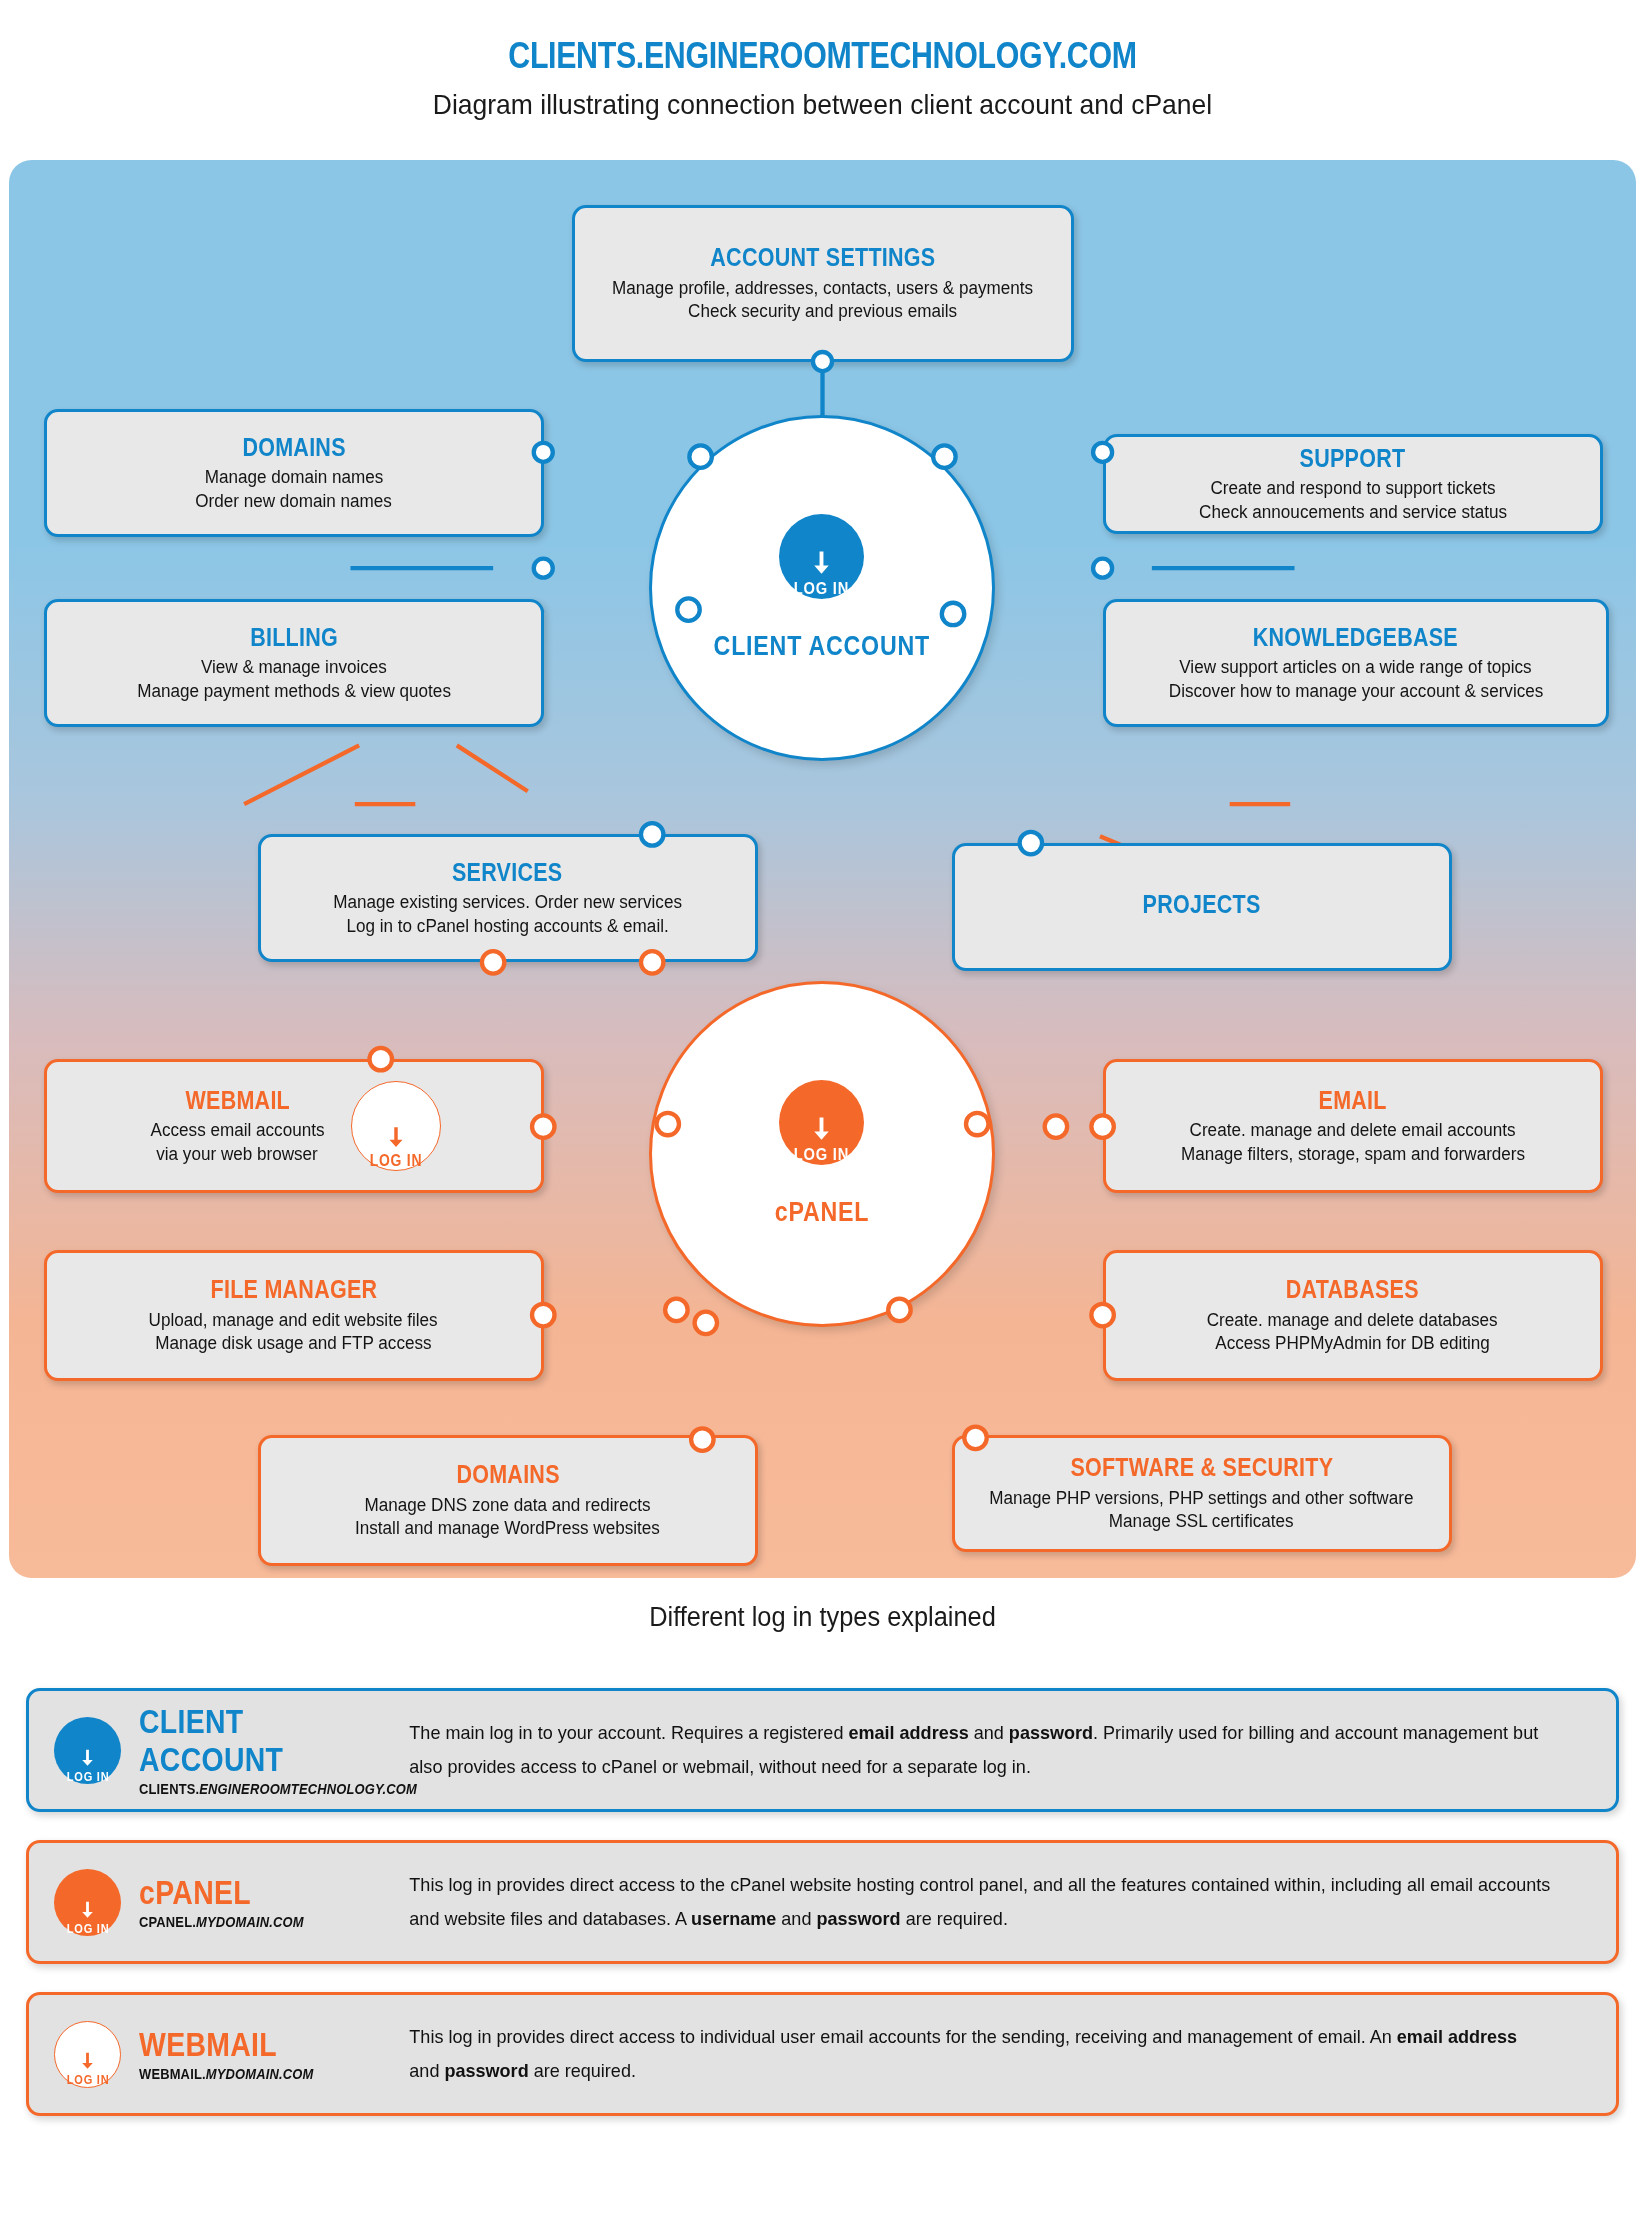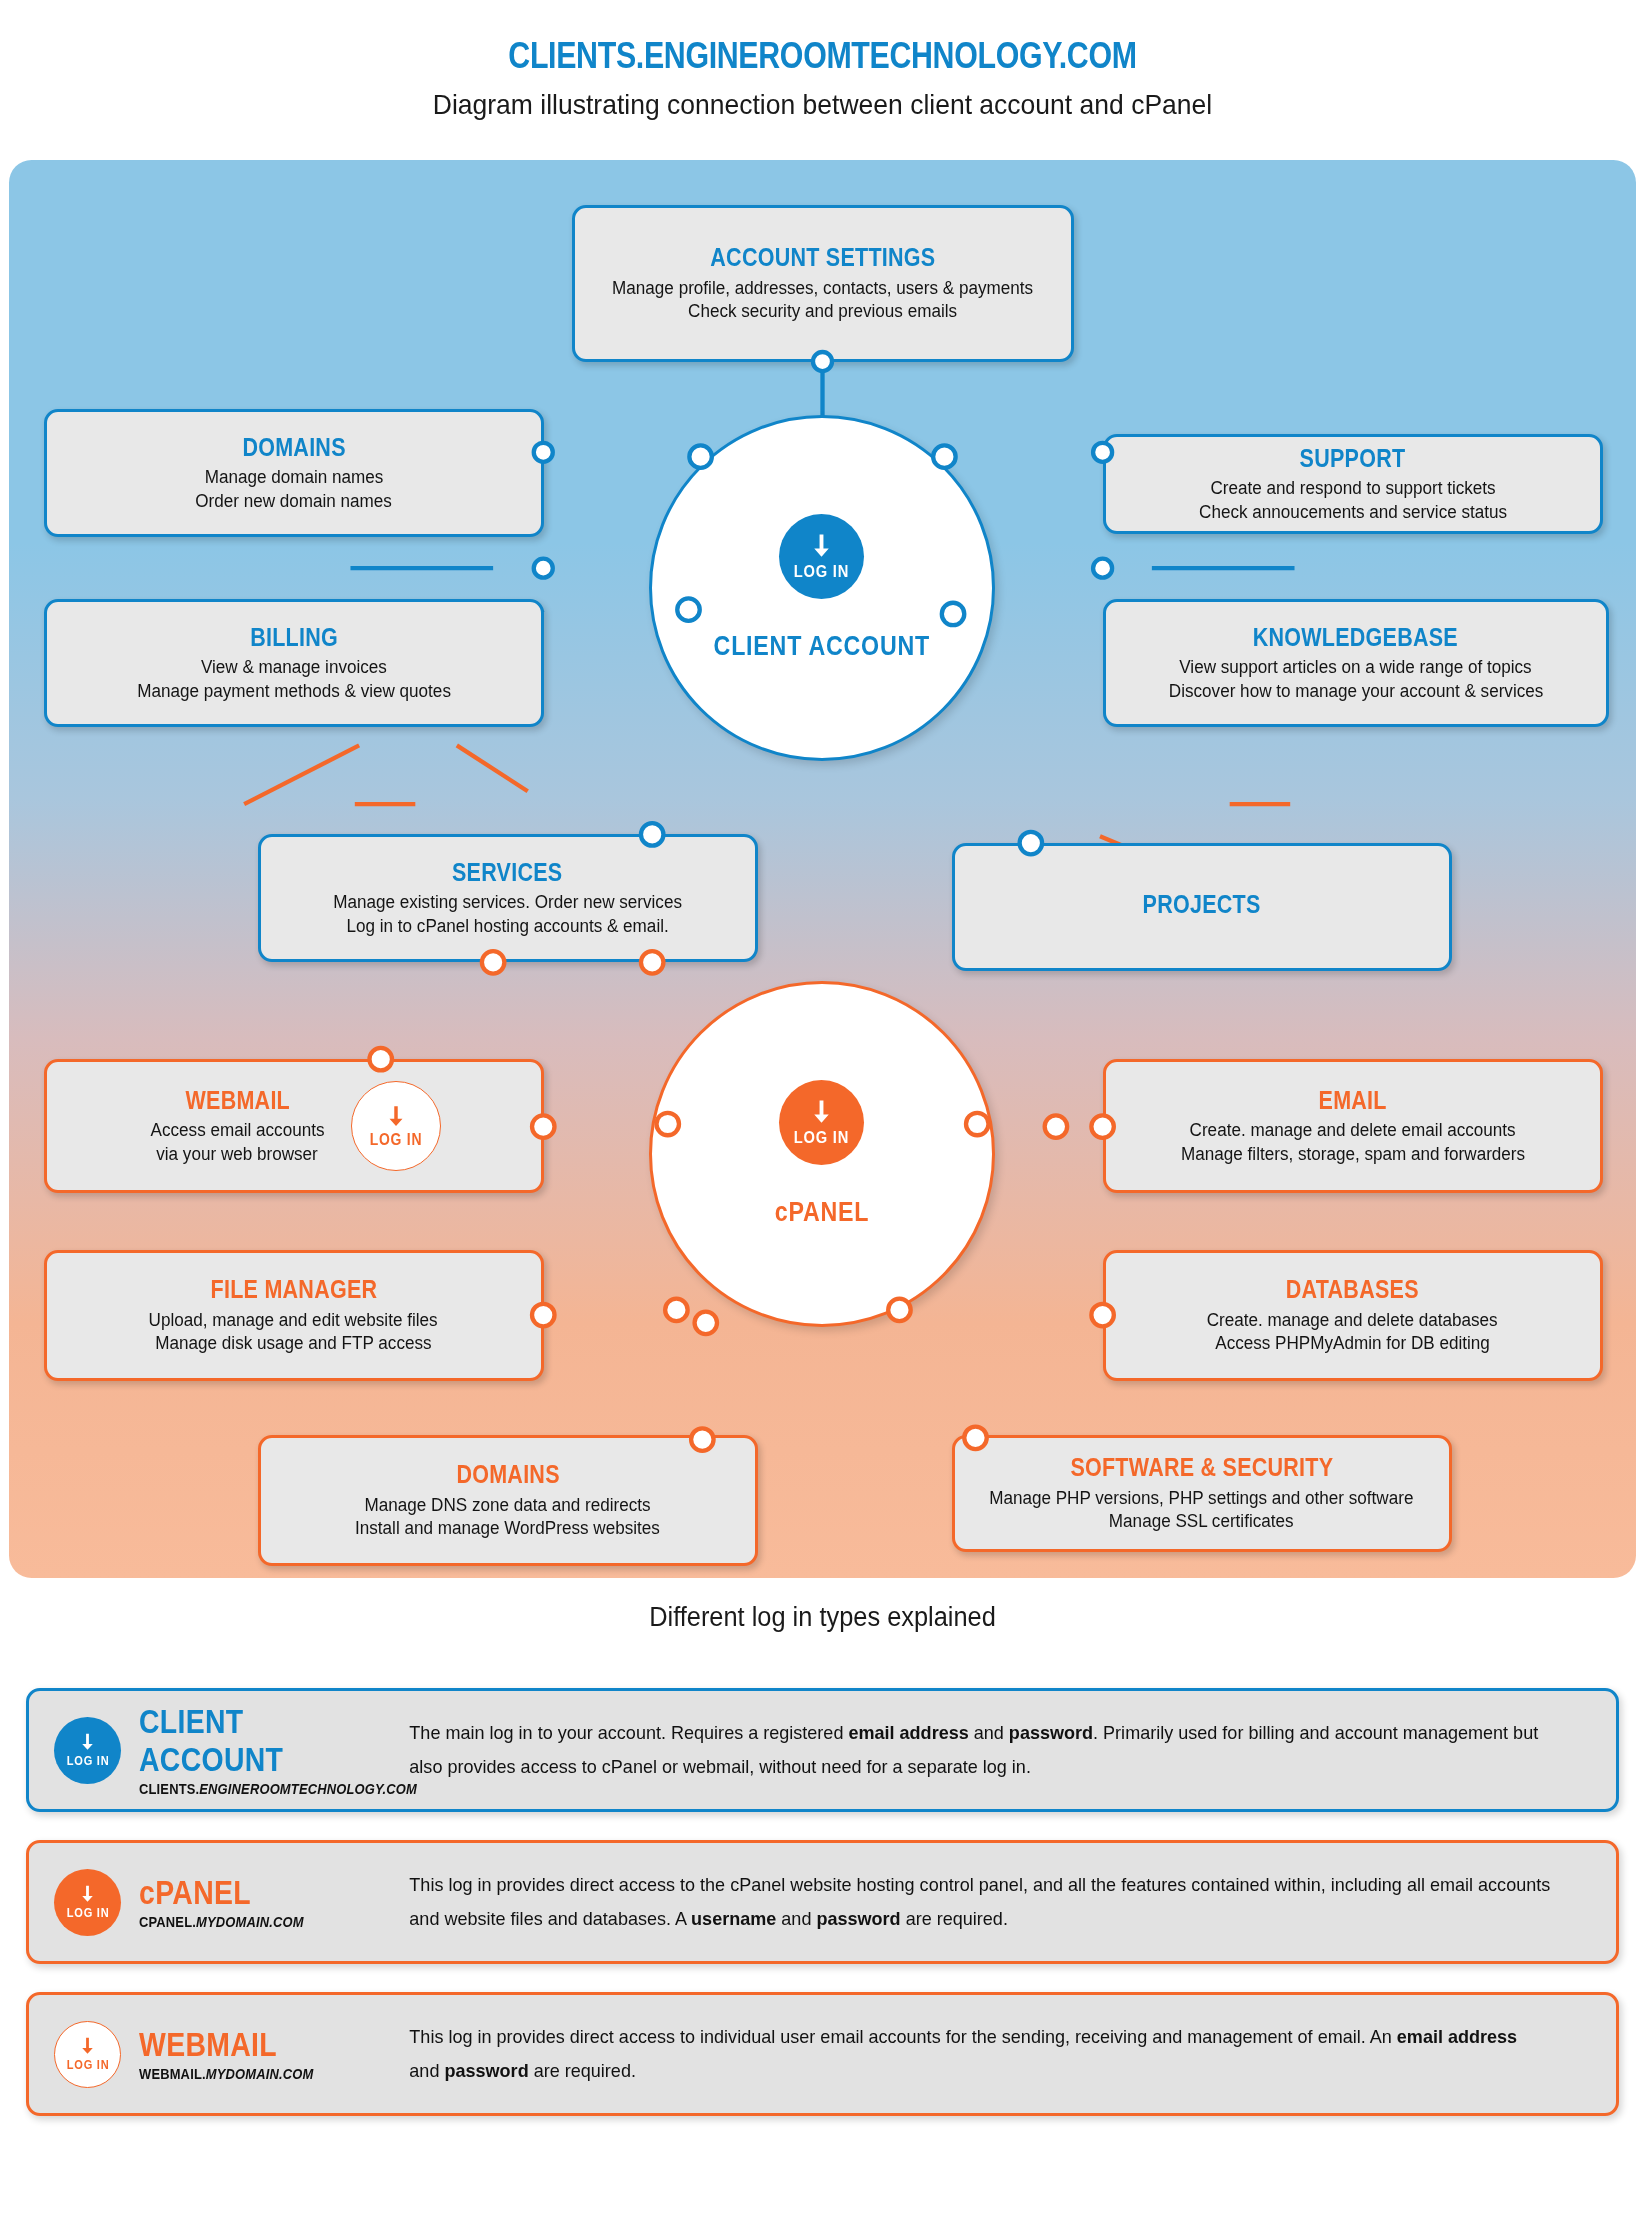--- a/index.html
+++ b/index.html
@@ -99,21 +99,21 @@
     transform: scaleX(0.86);
     margin-top: 26px;
   }
   .hub.blue .hub-label { color: #1085c9; }
   .hub.orange .hub-label { color: #f4682a; }
 
   
   .login-badge {
     border-radius: 50%;
     display: flex; flex-direction: column;
-    align-items: center; justify-content: center;
+    align-items: center; justify-content: flex-end;
   }
   .login-badge.filled-blue { background: #1085c9; }
   .login-badge.filled-orange { background: #f4682a; }
   .login-badge.hollow { background: #ffffff; border: 1.7px solid #f4682a; }
   .login-badge .lg-text {
     font-family: "Liberation Sans Narrow", "Liberation Sans", sans-serif;
     font-weight: 700;
     letter-spacing: 0.9px;
     transform: scaleX(0.85);
   }

